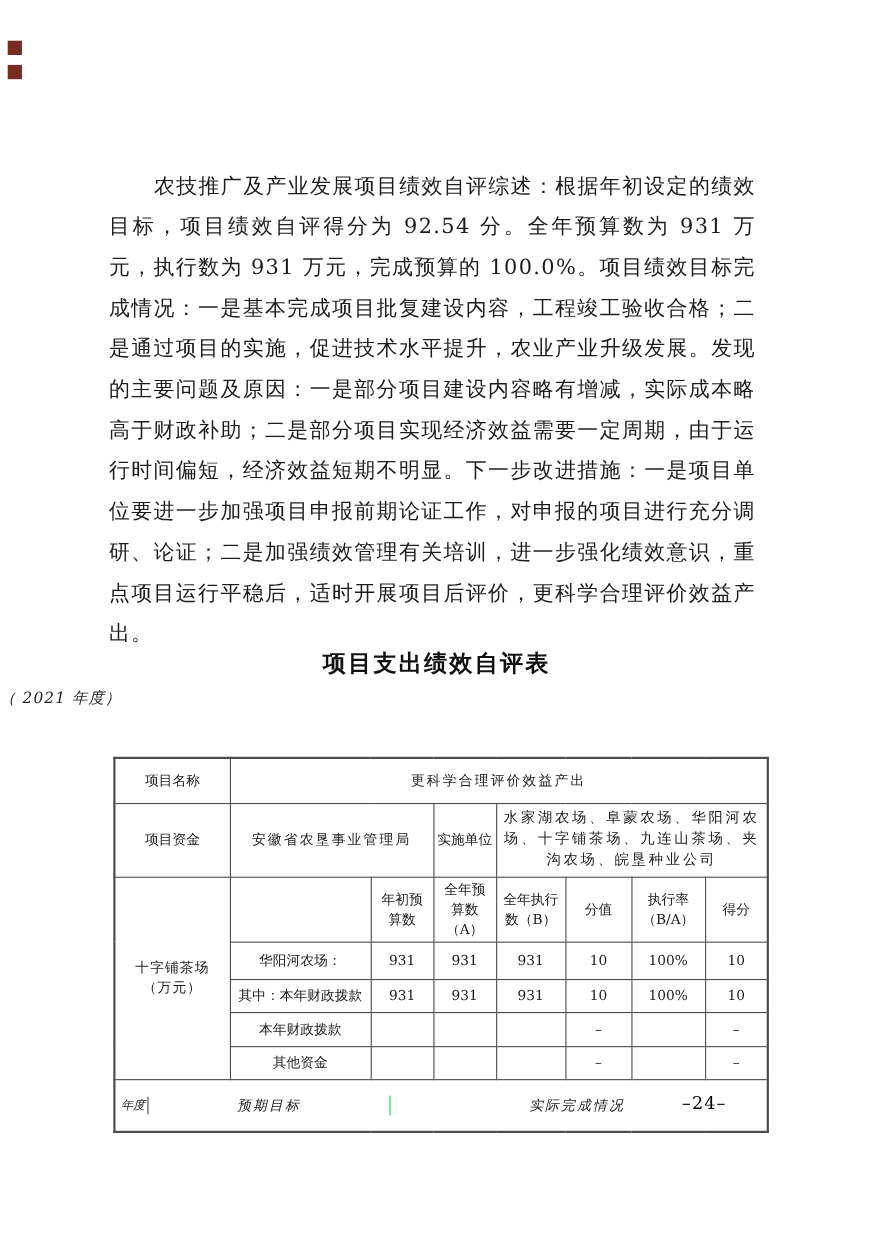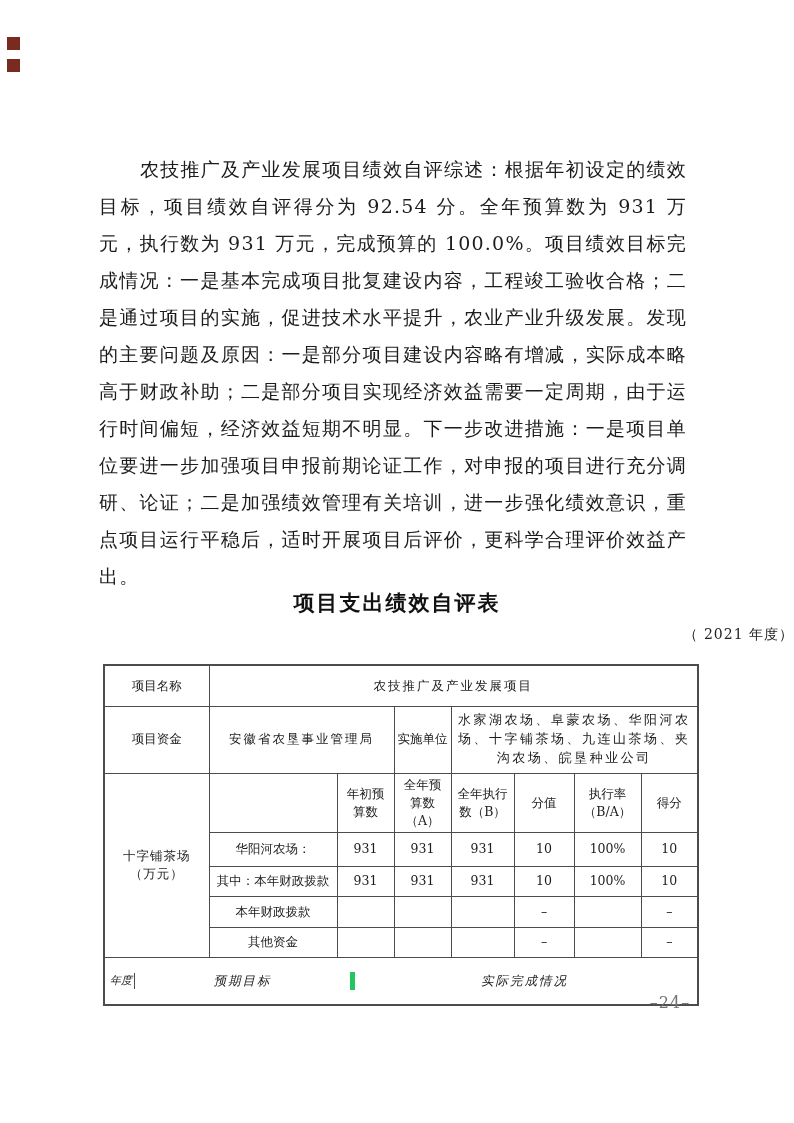--- a/index.html
+++ b/index.html
@@ -25,25 +25,25 @@
   }
 
   
   .tbl-title {
     position:absolute; top:589px; left:0; width:794px;
     text-align:center; font-family:Liberation Serif, serif;
     font-weight:bold; font-size:21px; letter-spacing:2px; color:#111;
   }
   .tbl-year {
     position:absolute; top:626px; left:0; width:794px;
-    text-align:right; font-size:14px; letter-spacing:1px; color:#222;
+    text-align:left; font-size:14px; letter-spacing:1px; color:#222;font-style:italic;
   }
 
   
-  .eval-table-wrap { position:absolute; left:103px; top:664px; width:594px; }
+  .eval-table-wrap { position:absolute; left:103px; top:688px; width:594px; }
   table.eval {
     border-collapse:collapse; table-layout:fixed; width:594px;
     font-size:12.5px; color:#1c1c1c;
   }
   table.eval td {
     border:1px solid #4c4c4c;
     text-align:center; vertical-align:middle;
     padding:2px 3px; line-height:1.45;
     overflow:hidden;
   }
@@ -53,27 +53,27 @@
   td.funds-label { white-space:pre-line; letter-spacing:1px; }
   td.farms { letter-spacing:2.5px; font-size:13px; line-height:19px; padding:3px 4px; }
   td.dept-val { letter-spacing:2px; }
   td.proj-val { letter-spacing:2px; }
 
   
   td.footer-cell { padding:0; height:42px; }
   .footer-flex { display:flex; width:100%; height:42px; align-items:center;font-style:italic; }
   .footer-flex > div { display:flex; align-items:center; justify-content:center; }
   .f-year { width:27px; border-right:1px solid #4c4c4c; font-size:11px; }
-  .f-expected { width:220px; border-right:5px solid #22c55e; letter-spacing:2px; }
+  .f-expected { width:220px; border-right:1px solid #22c55e; letter-spacing:2px; }
   .f-actual { flex:1; letter-spacing:2px; }
 
   
   .page-number {
     position:absolute; top:993px; left:620px; width:100px;
-    text-align:center; font-size:16px; letter-spacing:1px; color:#737373;
+    text-align:left; font-size:16px; letter-spacing:1px; color:#000000;
   }
 </style>
 </head>
 <body>
 
 <div class="marker marker-1"></div>
 <div class="marker marker-2"></div>
 
 <p class="summary">农技推广及产业发展项目绩效自评综述：根据年初设定的绩效目标，项目绩效自评得分为 92.54 分。全年预算数为 931 万元，执行数为 931 万元，完成预算的 100.0%。项目绩效目标完成情况：一是基本完成项目批复建设内容，工程竣工验收合格；二是通过项目的实施，促进技术水平提升，农业产业升级发展。发现的主要问题及原因：一是部分项目建设内容略有增减，实际成本略高于财政补助；二是部分项目实现经济效益需要一定周期，由于运行时间偏短，经济效益短期不明显。下一步改进措施：一是项目单位要进一步加强项目申报前期论证工作，对申报的项目进行充分调研、论证；二是加强绩效管理有关培训，进一步强化绩效意识，重点项目运行平稳后，适时开展项目后评价，更科学合理评价效益产出。</p>
 
@@ -88,21 +88,21 @@
         <col style="width:57px">
         <col style="width:57px">
       <col style="width:63px">
         <col style="width:60px">
         <col style="width:67px">
         <col style="width:57px">
     </colgroup>
     <tbody>
         <tr style="height:41px">
       <td>项目名称</td>
-      <td colspan="7" class="proj-val">农技推广及产业发展项目</td>
+      <td colspan="7" class="proj-val">更科学合理评价效益产出</td>
     </tr>
     <tr style="height:67px">
       <td>项目资金</td>
       <td colspan="2" class="dept-val">安徽省农垦事业管理局</td>
       <td>实施单位</td>
       <td colspan="4" class="farms">水家湖农场、阜蒙农场、华阳河农场、十字铺茶场、九连山茶场、夹沟农场、皖垦种业公司</td>
     </tr>
     <tr style="height:46px">
       <td rowspan="5" class="funds-label">十字铺茶场
 （万元）</td>

